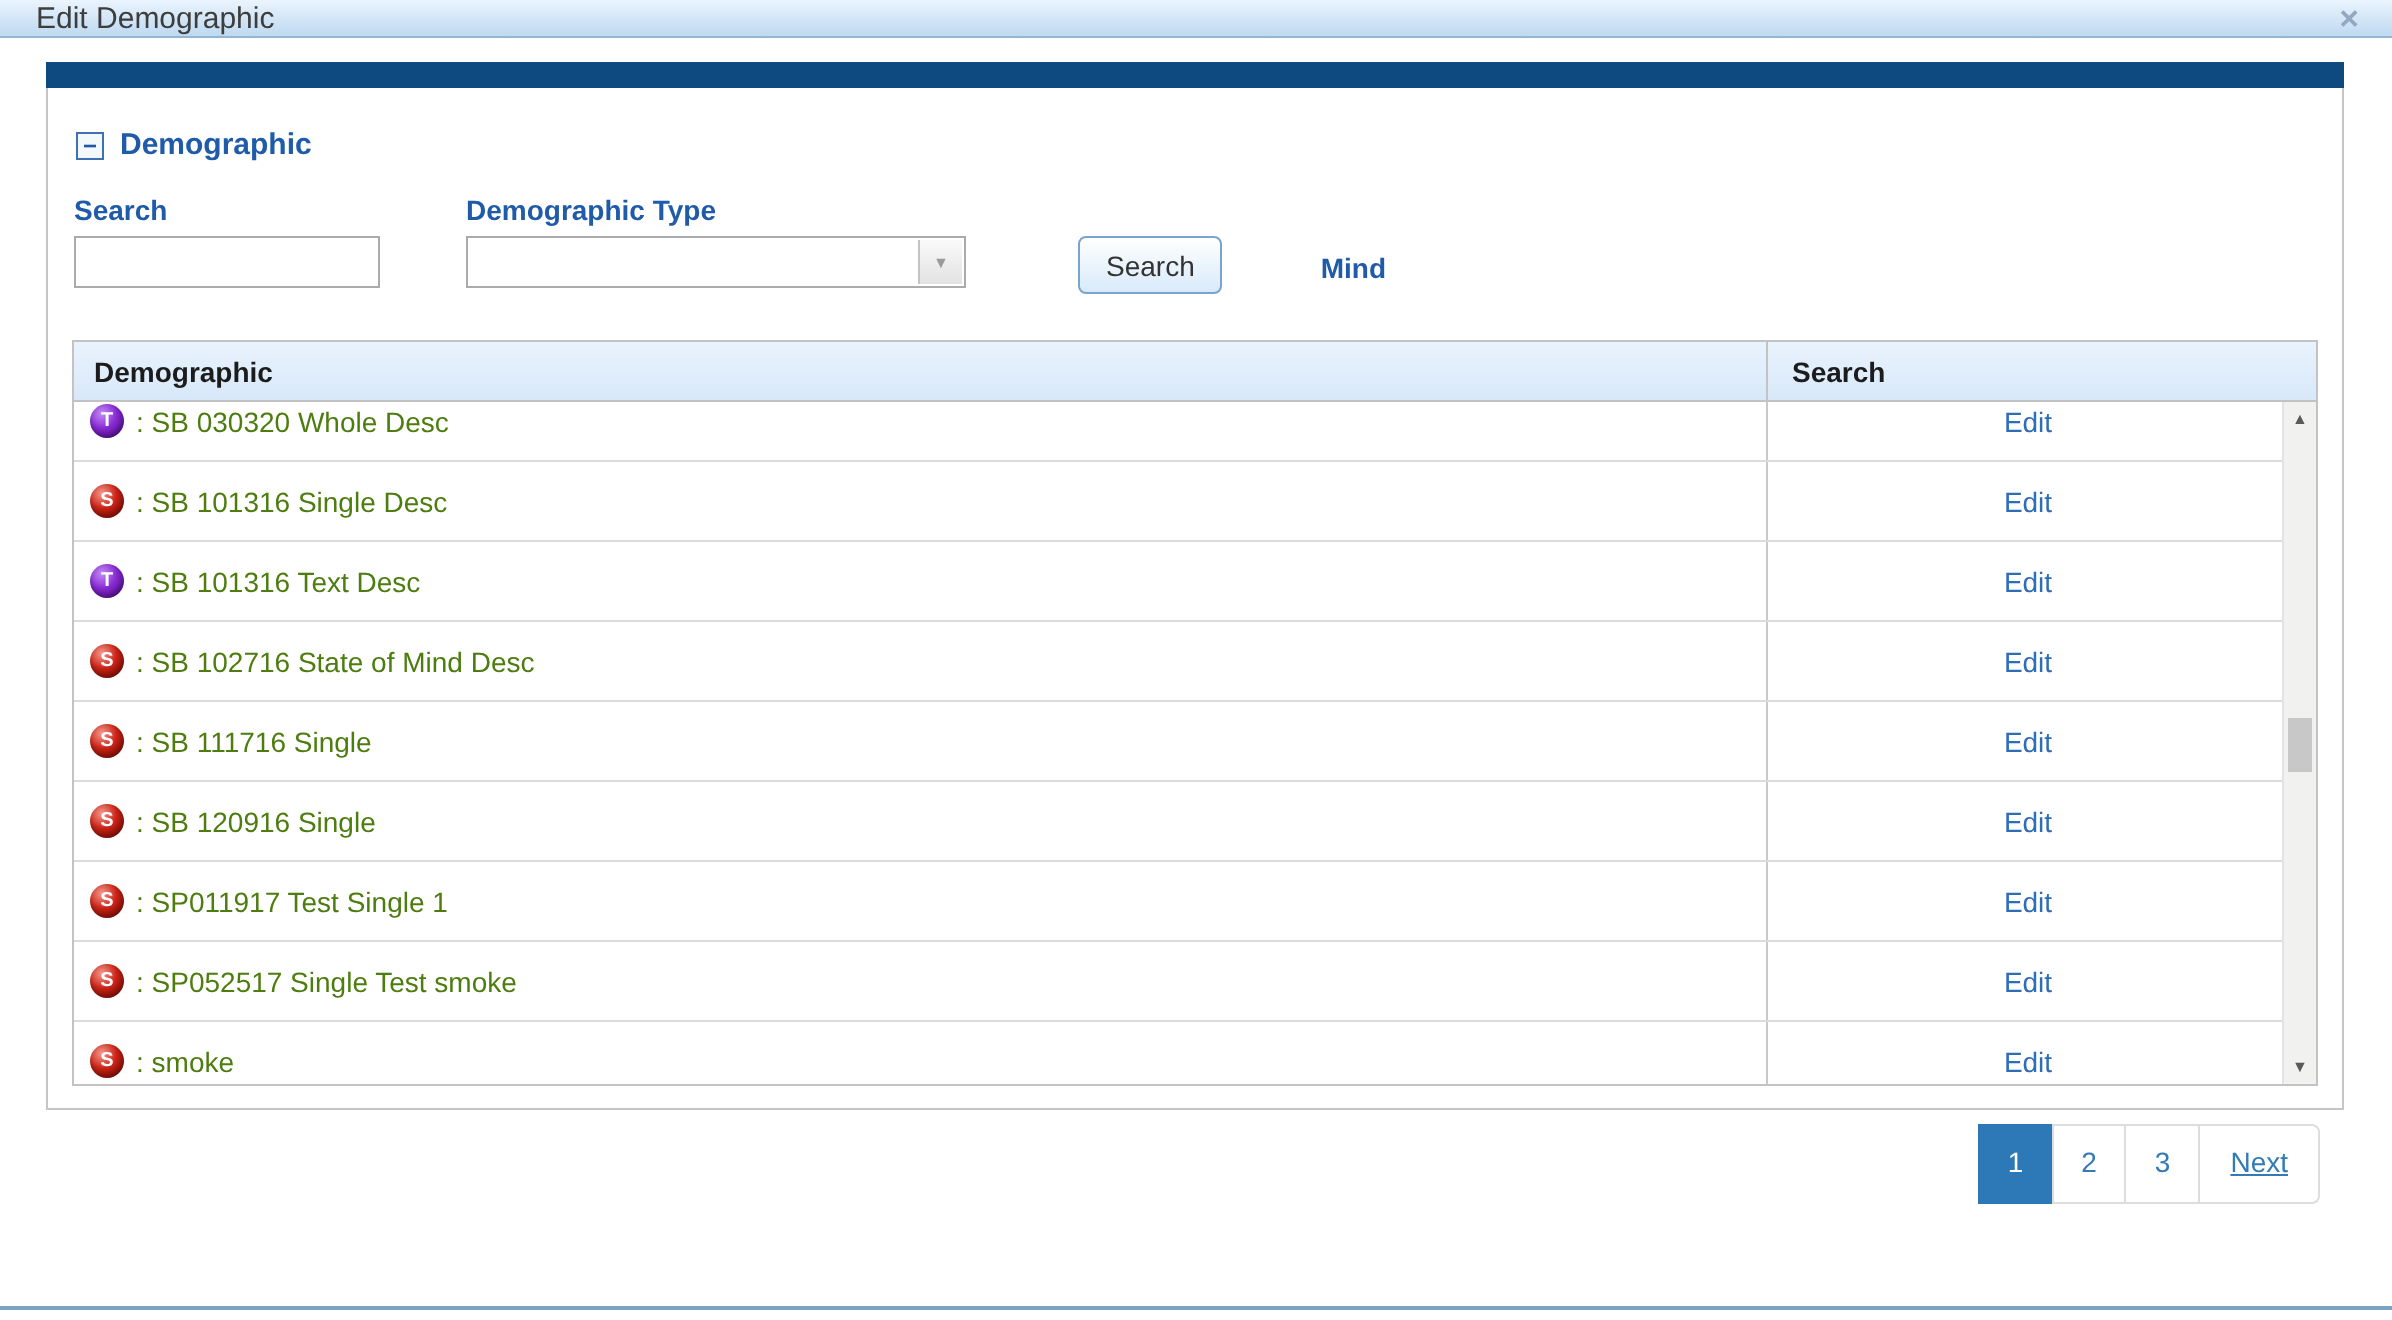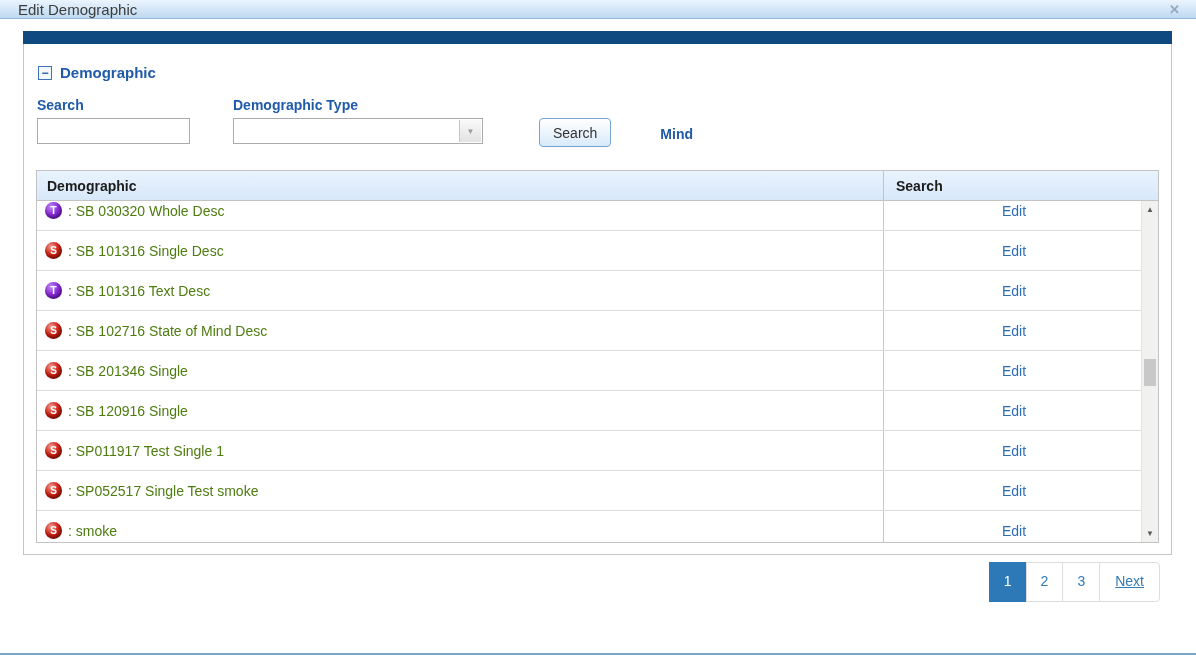--- a/index.html
+++ b/index.html
@@ -179,21 +179,21 @@
                   <span class="type-icon red">S</span>
                   <span class="row-label">: SB 102716 State of Mind Desc</span>
                 </div>
                 <div class="td-actions">
                   <a class="edit-link">Edit</a>
                 </div>
               </div>
               <div class="trow">
                 <div class="td-demo">
                   <span class="type-icon red">S</span>
-                  <span class="row-label">: SB 201346 Single</span>
+                  <span class="row-label">: SB 111716 Single</span>
                 </div>
                 <div class="td-actions">
                   <a class="edit-link">Edit</a>
                 </div>
               </div>
               <div class="trow">
                 <div class="td-demo">
                   <span class="type-icon red">S</span>
                   <span class="row-label">: SB 120916 Single</span>
                 </div>

